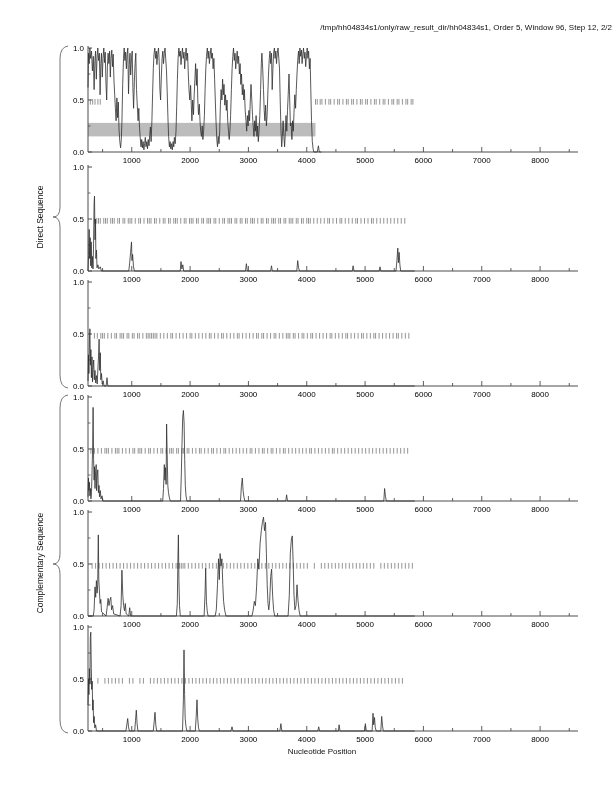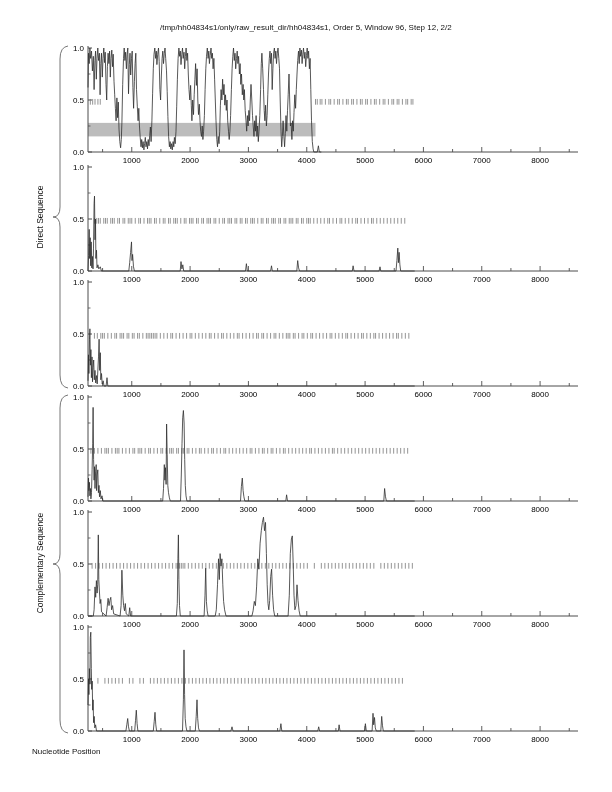--- a/index.html
+++ b/index.html
@@ -1,24 +1,24 @@
 <!DOCTYPE html>
 <html><head>
 <meta charset="utf-8">
 <style>
   html,body{margin:0;padding:0;background:#ffffff;}
   .page{position:relative;width:612px;height:792px;background:#ffffff;overflow:hidden;
         font-family:"Liberation Sans", sans-serif;color:#000;}
-  .title{position:absolute;left:160px;top:23px;width:452px;text-align:left;
+  .title{position:absolute;left:160px;top:23px;width:452px;text-align:right;
          font-size:8px;white-space:nowrap;color:#111;}
   .ylab{position:absolute;width:150px;height:12px;text-align:center;font-size:8.5px;
         transform:rotate(-90deg);transform-origin:center;white-space:nowrap;color:#111;}
   .ylab-direct{left:-34px;top:211px;}
   .ylab-comp{left:-34px;top:557px;}
-  .xlab{position:absolute;left:32px;top:747px;width:580px;text-align:left;
+  .xlab{position:absolute;left:32px;top:747px;width:580px;text-align:center;
         font-size:8px;color:#111;}
   svg{position:absolute;left:0;top:0;}
 </style>
 </head>
 <body>
 
 <div class="page">
   <svg id="plots" width="612" height="792" viewBox="0 0 612 792">
       <g>
         <rect x="88" y="122.88" width="227.5" height="13.52000000000001" fill="#bcbcbc"></rect>

